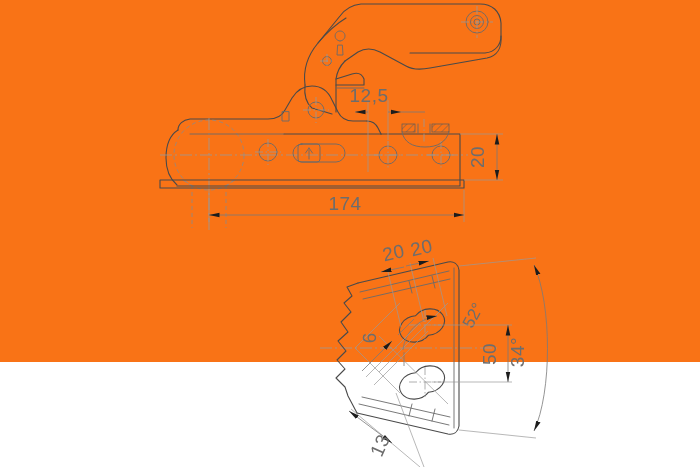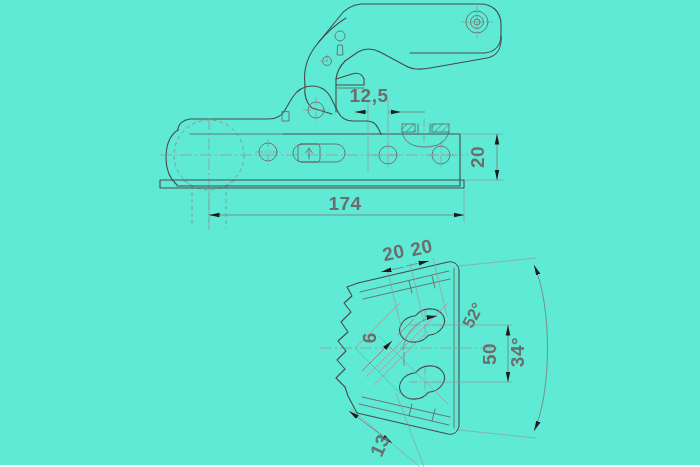--- a/index.html
+++ b/index.html
@@ -9,23 +9,22 @@
   }
   body {
     width: 700px;
     height: 467px;
     font-family: "Liberation Sans", sans-serif;
     overflow: hidden;
   }
   #drawing-root {
     position: relative;
     width: 700px;
-    height: 465px;
-    background: #5eead4;
-    font-weight: bold;
+    height: 362px;
+    background: #f97316;
   }
   svg.sheet {
     display: block;
     width: 700px;
     height: 467px;
   }
   .outline {
     fill: none;
     stroke: #4a4a4a;
     stroke-width: 1.1;

